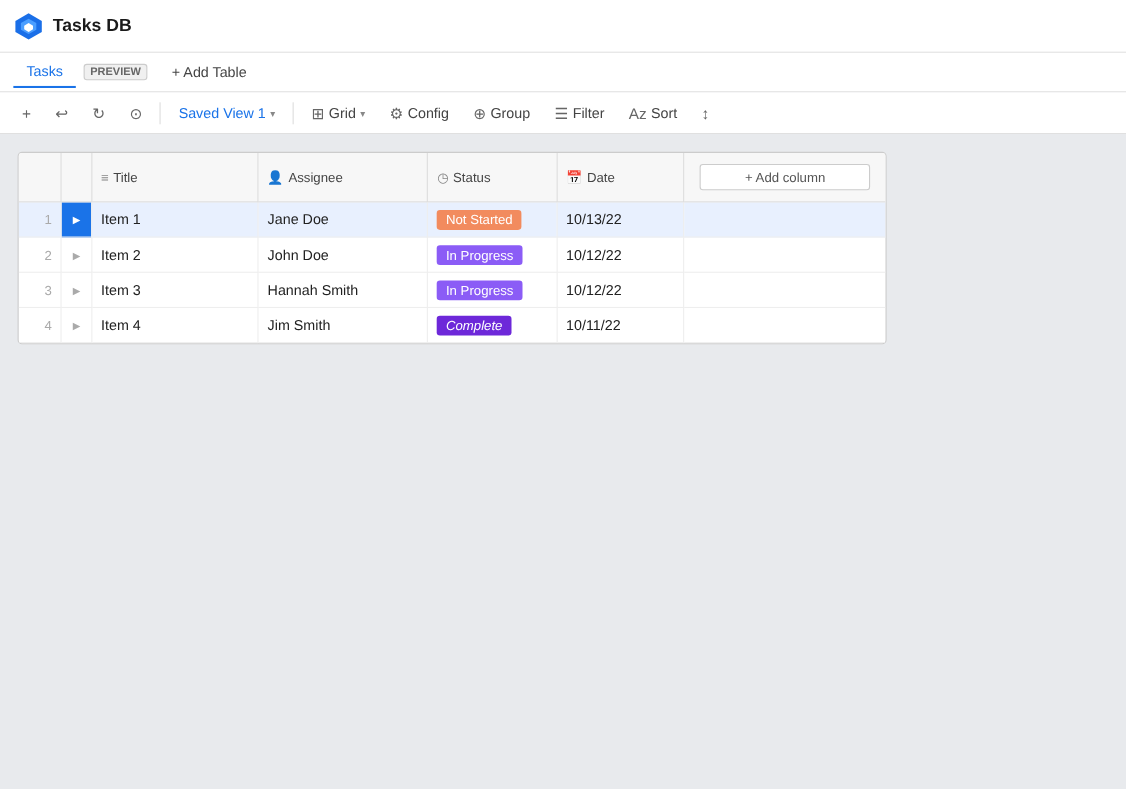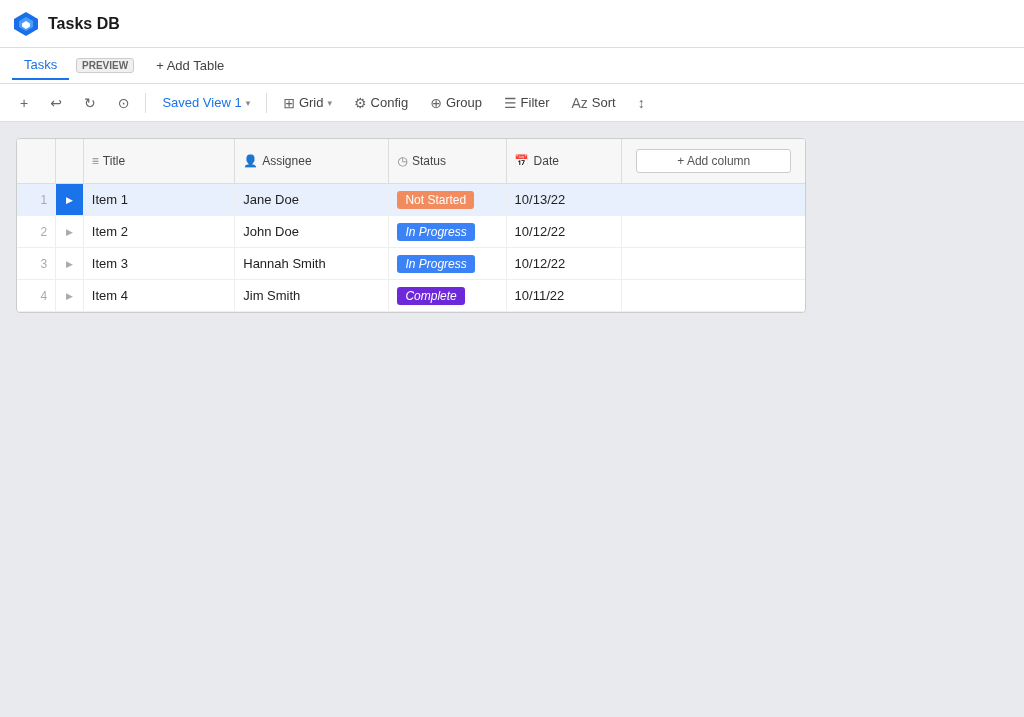--- a/index.html
+++ b/index.html
@@ -220,23 +220,22 @@
       padding: 2px 8px;
       border-radius: 3px;
       font-size: 12px;
       font-weight: 500;
     }
     .status-not-started {
       background: #f28b5e;
       color: #fff;
     }
     .status-in-progress {
-      background: #3b82f6;
+      background: #8b5cf6;
       color: #fff;
-      font-style: italic;
     }
     .status-complete {
       background: #6d28d9;
       color: #fff;
       font-style: italic;
     }
 
     
     .add-col-btn {
       display: flex;

